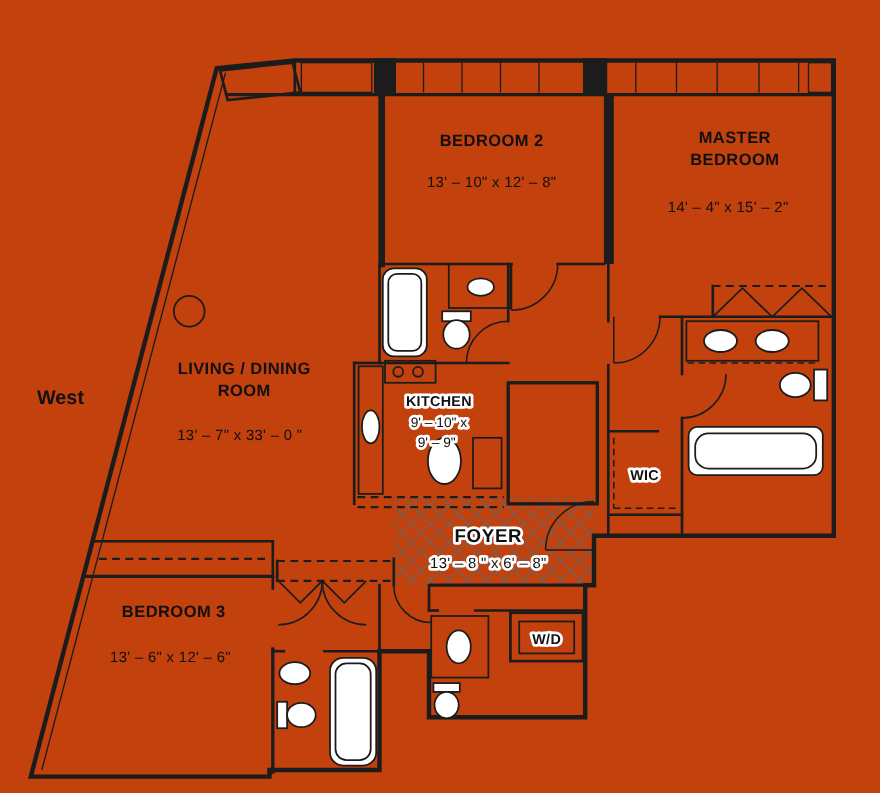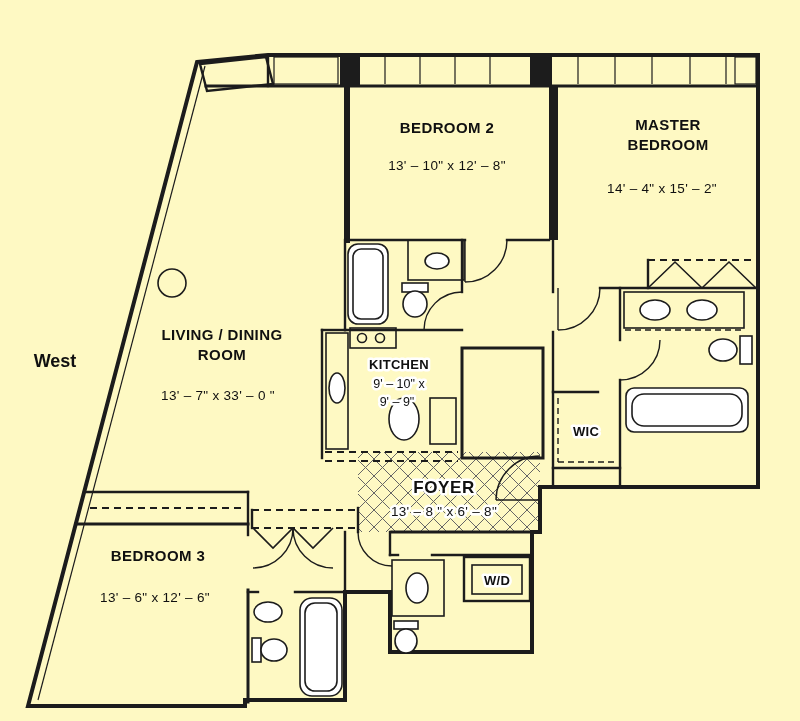--- a/index.html
+++ b/index.html
@@ -1,17 +1,17 @@
 <!DOCTYPE html>
 <html><head>
 <meta charset="utf-8">
 <style>
   html,body{margin:0;padding:0;background:#ffffff;}
   .stage{
-    position:relative;width:800px;height:721px;background:#fef9c3;overflow:hidden;
+    position:relative;width:800px;height:721px;background:#c2410c;overflow:hidden;
     font-family:"Liberation Sans",sans-serif;
   }
   svg{position:absolute;left:0;top:0;}
   .w6{stroke:#1c1c1c;stroke-width:6;fill:none;stroke-linecap:square;}
   .w4{stroke:#1c1c1c;stroke-width:4;fill:none;stroke-linecap:square;stroke-linejoin:miter;}
   .w3{stroke:#1c1c1c;stroke-width:3;fill:none;stroke-linecap:square;}
   .w2{stroke:#1c1c1c;stroke-width:2.4;fill:none;stroke-linecap:square;}
   .w1{stroke:#1c1c1c;stroke-width:1.2;fill:none;}
   .fx{stroke:#1c1c1c;stroke-width:1.6;fill:#ffffff;}
   .fxn{stroke:#1c1c1c;stroke-width:1.6;fill:none;}

